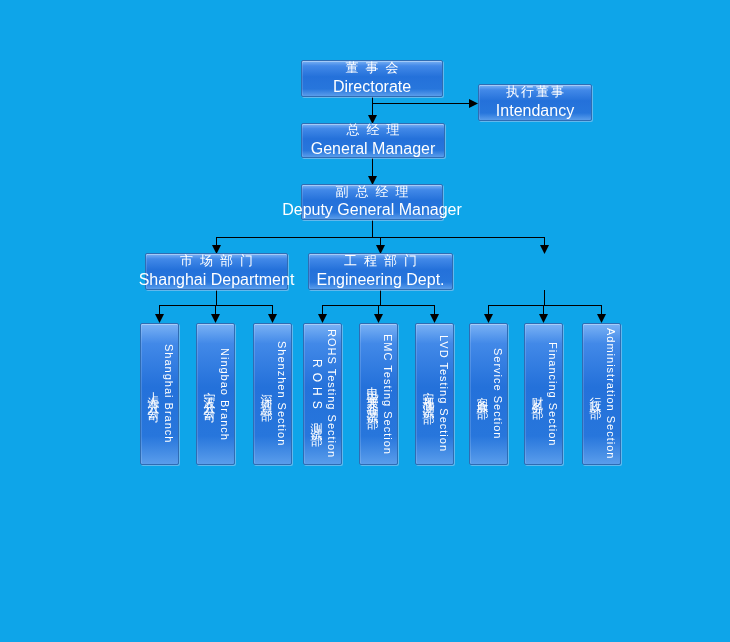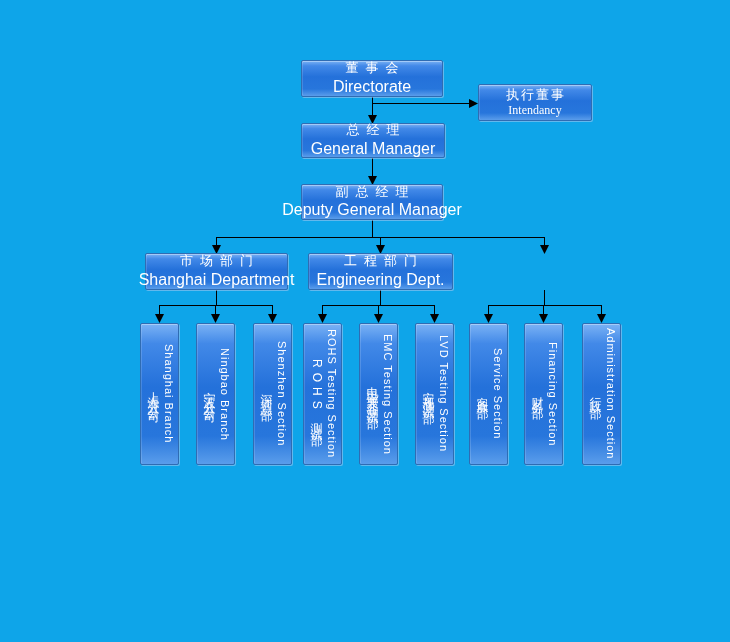--- a/index.html
+++ b/index.html
@@ -14,21 +14,21 @@
     border-radius:2px;
     background:linear-gradient(180deg,#7ab2f5 0%,#4289e8 14%,#2471da 45%,#2776dc 80%,#579bea 92%,#5a9deb 100%);
     background:linear-gradient(180deg,#7ab2f5 0%,#4289e8 14%,#2471da 45%,#2776dc 80%,#5a9deb 100%);
     box-shadow:inset 0 1px 0 rgba(255,255,255,.35), inset 1px 0 0 rgba(255,255,255,.15), 1px 1px 0 rgba(170,200,240,.55);
     color:#ffffff;
   }
   .hbox{display:flex;flex-direction:column;align-items:center;justify-content:center;line-height:1.25;}
   .hbox .zh{font-size:13px;letter-spacing:7px;padding-left:7px;white-space:nowrap;}
   .hbox .zh.tight{letter-spacing:2px;padding-left:2px;}
   .hbox .en{font-size:16px;white-space:nowrap;}
-  .hbox .en.mono{font-family:Liberation Serif, serif;font-size:12px;letter-spacing:0;}
+  .hbox .en.mono{font-family:Liberation Sans, sans-serif;font-size:16px;letter-spacing:0;}
 
   .vbox{display:flex;flex-direction:row;align-items:center;justify-content:center;gap:1px;}
   .v-zh{writing-mode:vertical-rl;text-orientation:mixed;font-size:12px;letter-spacing:5px;white-space:nowrap;}
   .v-en{writing-mode:vertical-rl;text-orientation:mixed;font-size:11px;letter-spacing:1px;white-space:nowrap;}
 
   
   #n-directorate{left:301px;top:60px;width:142px;height:37px;}
   #n-intendancy{left:478px;top:84px;width:114px;height:37px;}
   #n-gm{left:301px;top:123px;width:144px;height:35px;}
   #n-deputy{left:301px;top:184px;width:142px;height:36px;}

